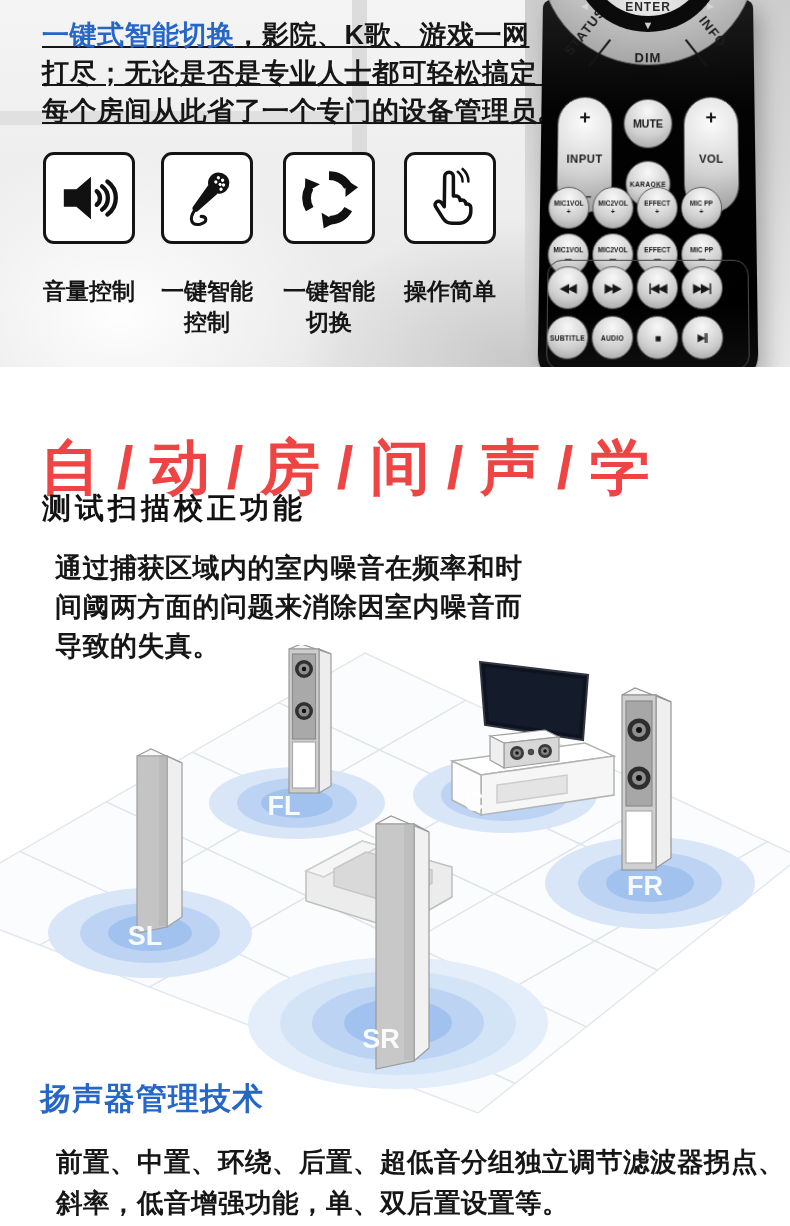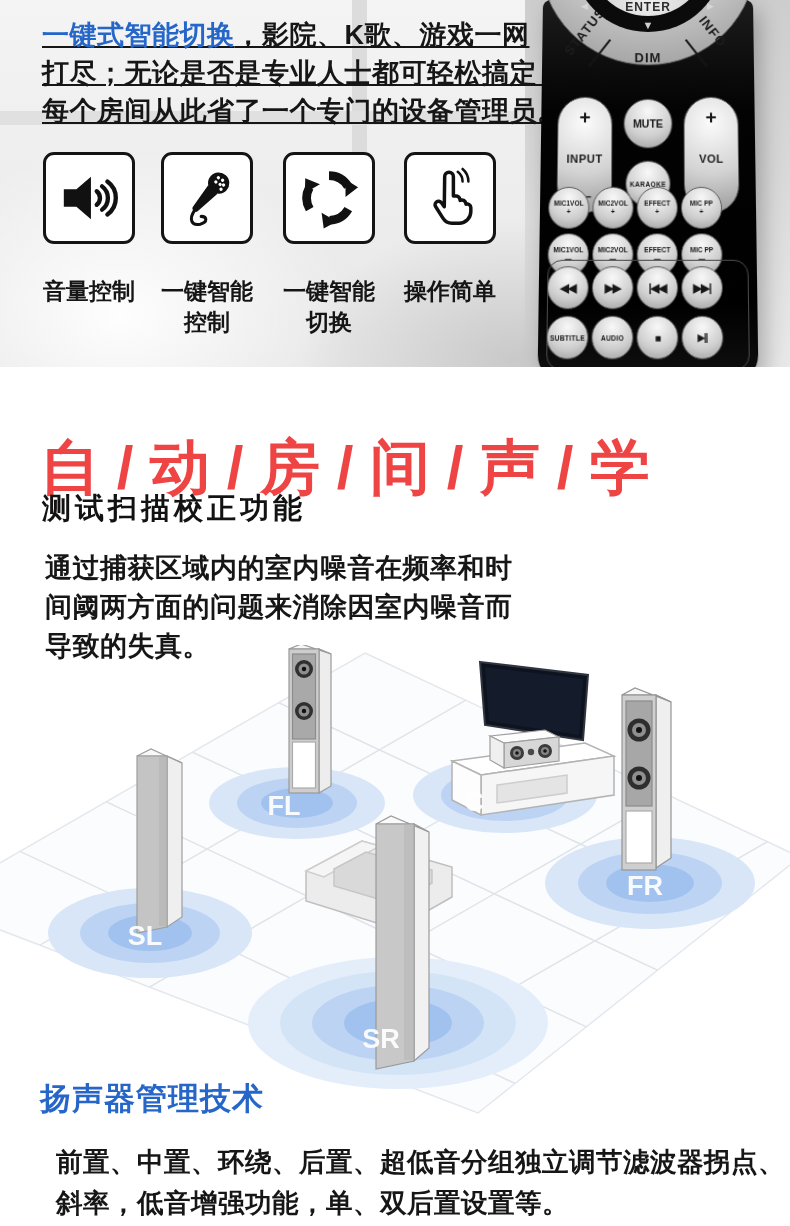--- a/index.html
+++ b/index.html
@@ -71,21 +71,21 @@
   .tpanel{left:8px;top:252px;width:194px;height:102px;border:1px solid #4a4a4a;border-radius:14px;}
   .tbtn{width:40px;height:40px;font-size:11px;font-weight:800;letter-spacing:-1px;}
   .t1{top:258px;} .t2{top:304px;}
   .bsm{font-size:6.5px;letter-spacing:.2px;} .bsq{font-size:10px;} .bpp{font-size:9px;}
 
   
   .ac-title{position:absolute;left:40px;top:428px;margin:0;font-size:60px;font-weight:900;
             color:#ef4444;letter-spacing:0;}
   .ac-sub{position:absolute;left:42px;top:489px;margin:0;font-size:29px;font-weight:800;
           color:#121212;letter-spacing:4px;}
-  .ac-body{position:absolute;left:45px;top:549px;margin:0;width:540px;font-size:27px;line-height:39px;
+  .ac-body{position:absolute;left:55px;top:549px;margin:0;width:540px;font-size:27px;line-height:39px;
            font-weight:600;color:#161616;white-space:pre-line;letter-spacing:.5px;}
   .room{position:absolute;left:0;top:645px;}
 
   
   .mg-title{position:absolute;left:40px;top:1078px;margin:0;font-size:31px;font-weight:800;
             color:#2566C8;letter-spacing:1px;}
   .mg-body{position:absolute;left:40px;top:1126px;margin:16px;width:740px;font-size:26.5px;line-height:41px;
            font-weight:600;color:#161616;white-space:pre-line;letter-spacing:.5px;}
 </style>
 </head>

